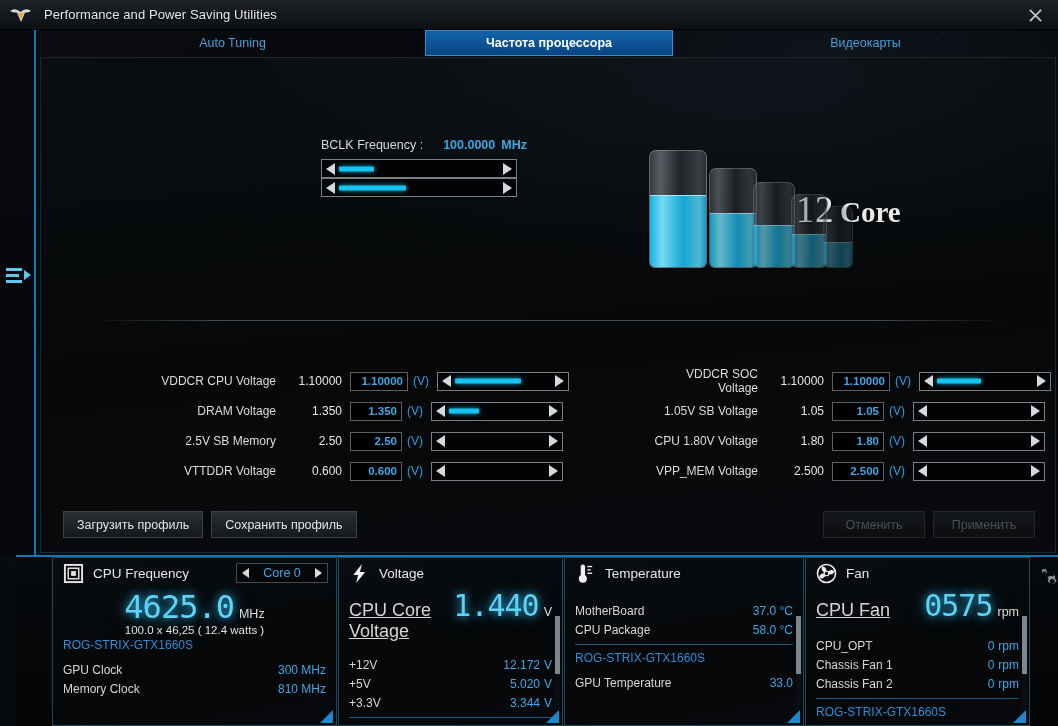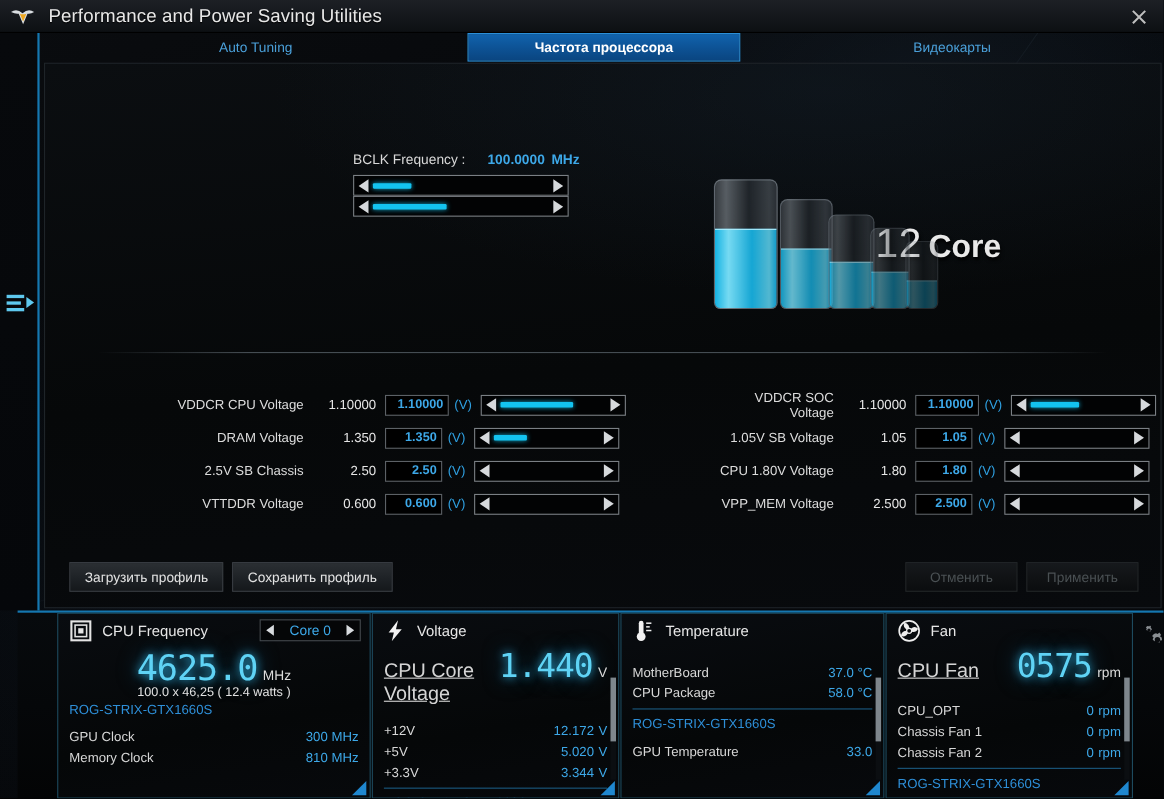--- a/index.html
+++ b/index.html
@@ -28,21 +28,21 @@
 
   
   .titlebar {
     position: relative; height: 30px;
     background: linear-gradient(180deg, #1d2025 0%, #15181c 50%, #0d1013 100%);
     border-bottom: 1px solid #000;
     display: flex; align-items: center;
   }
   .tuf-logo { width: 30px; height: 30px; margin-left: 6px; position: relative; flex: none; }
   .title-text {
-    color: #e8e8e8; font-size: 17px; letter-spacing: .1px;
+    color: #e8e8e8; font-size: 13px; letter-spacing: .1px;
     margin-left: 8px; text-shadow: 0 1px 1px #000;
   }
   .close-btn {
     position: absolute; right: 0; top: 0; width: 46px; height: 30px;
     display: flex; align-items: center; justify-content: center;
     color: #cfcfcf; cursor: pointer;
   }
   .close-btn svg { display: block; }
 
   
@@ -124,21 +124,21 @@
   }
   .seg-txt {
     font-family: "DejaVu Sans Mono", monospace; font-size: 14px; color:#2ea9e0;
     text-shadow: 0 0 6px rgba(46,169,224,.95); margin-right:4px;
     font-weight: bold;
   }
   .seg-dot { color:#2ea9e0; text-shadow:0 0 5px rgba(46,169,224,.9); margin-right:3px; margin-left:-2px; font-size:13px;}
   .ratio-mhz { font-size:12.5px; color:#e0e0e0; margin-left:14px; }
 
   
-  .cores { position: absolute; left: 600px; top: 105px; width: 300px; height: 130px; }
+  .cores { position: absolute; left: 600px; top: 92px; width: 300px; height: 130px; font-family: Liberation Serif, serif; }
   .tube {
     position: absolute; bottom: 12px; border-radius: 7px 7px 6px 6px;
     background: linear-gradient(90deg, rgba(60,65,70,.9), rgba(150,158,165,.55) 18%, rgba(35,40,45,.85) 55%, rgba(110,118,126,.45) 88%, rgba(45,50,56,.9));
     border: 1px solid rgba(150,160,170,.5);
     overflow: hidden;
   }
   .tube .liq {
     position:absolute; left:0; right:0; bottom:0;
     background: linear-gradient(90deg, rgba(20,185,235,.95), rgba(120,225,250,.95) 22%, rgba(20,180,230,.9) 60%, rgba(90,215,245,.8) 88%, rgba(15,160,210,.95));
     border-top: 1px solid rgba(180,240,255,.85);
@@ -151,21 +151,21 @@
   }
   .core-num b { font-weight: 600; font-size: 29px; margin-left: 6px; letter-spacing:0;}
 
   .divider {
     position:absolute; left: 48px; right: 48px; top: 262px; height:1px;
     background: linear-gradient(90deg, rgba(90,100,110,0), rgba(120,132,142,.55) 15%, rgba(120,132,142,.55) 85%, rgba(90,100,110,0));
   }
 
   
   .volt-grid { position:absolute; left:0; right:0; top:295px; }
-  .vcol { position:absolute; width: 500px; }
+  .vcol { position:absolute; width: 500px; margin-top: 13px; }
   .vcol.left { left: 120px; }
   .vcol.right { left: 602px; }
   .vrow { display:flex; align-items:center; height:30px; }
   .vname {
     width: 125px; text-align: right; font-size:12px; color:#dcdcdc; padding-right:10px;
   }
   .vcur { width: 64px; text-align: right; font-size: 12px; color:#e6e6e6; padding-right: 8px; }
   .vbox {
     width: 52px; height: 19px; background:#000; border:1px solid #5c6166;
     color:#3da8e8; font-size:11.5px; text-align:right; line-height:17px;
@@ -368,21 +368,21 @@
               <span class="vunit">(V)</span>
               <span class="slider vslider">
                 <span class="arw arw-l"></span>
                 <span class="track">
                   <i class="fill" style="width: 30px;"></i>
                 </span>
                 <span class="arw arw-r"></span>
               </span>
             </div>
             <div class="vrow">
-              <span class="vname">2.5V SB Chassis</span>
+              <span class="vname">2.5V SB Memory</span>
               <span class="vcur">2.50</span>
               <span class="vbox">2.50</span>
               <span class="vunit">(V)</span>
               <span class="slider vslider">
                 <span class="arw arw-l"></span>
                 <span class="track"></span>
                 <span class="arw arw-r"></span>
               </span>
             </div>
             <div class="vrow">

